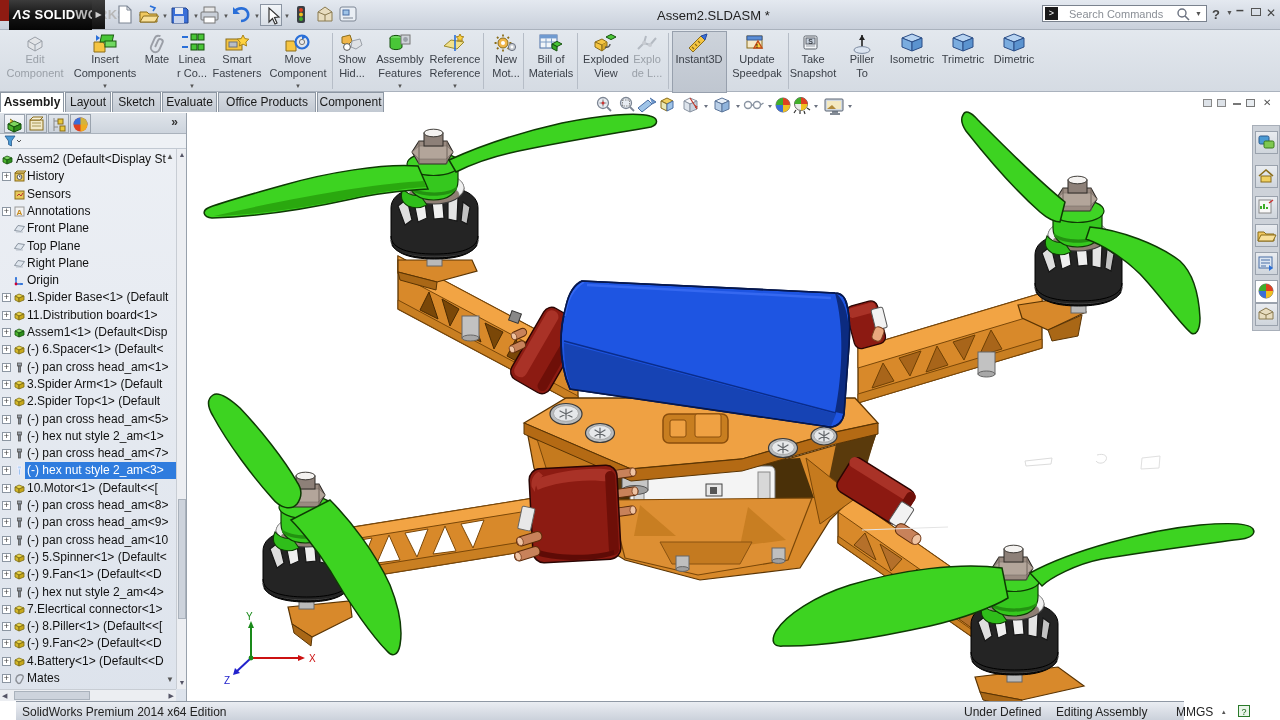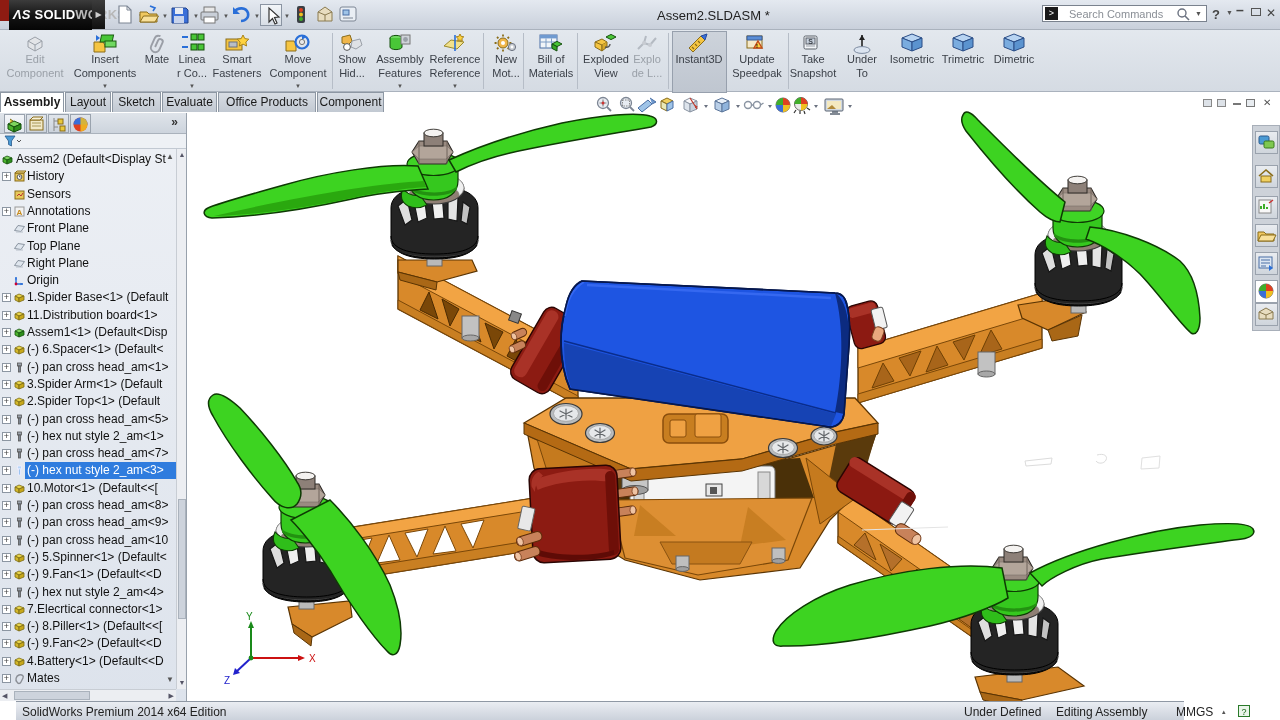--- a/index.html
+++ b/index.html
@@ -546,21 +546,21 @@
       </svg></span>
     <span class="t1">Take</span>
     <span class="t2">Snapshot</span>
   </div>
 <div class="rb" style="left:840px;width:44px;">
     <span class="ic"><svg width="26" height="22" viewBox="0 0 26 22">
         <line x1="13" y1="2" x2="13" y2="16" stroke="#222" stroke-width="1.6"></line>
         <path d="M13 2 l-3 5 h6 Z" fill="#222"></path>
         <ellipse cx="13" cy="17" rx="8" ry="3.4" fill="#dbe4f0" stroke="#7d8ba0"></ellipse>
       </svg></span>
-    <span class="t1">Under</span>
+    <span class="t1">Piller</span>
     <span class="t2">To</span>
   </div>
 <div class="rb" style="left:885px;width:54px;">
     <span class="ic"><svg width="26" height="20" viewBox="0 0 26 20">
         <path d="M13 1 L23 5 L13 9 L3 5 Z" fill="#b8d4f2" stroke="#2a4d86"></path>
         <path d="M3 5 L3 14 L13 18 L13 9 Z" fill="#7aacdf" stroke="#2a4d86"></path>
         <path d="M23 5 L23 14 L13 18 L13 9 Z" fill="#5b93cf" stroke="#2a4d86"></path>
       </svg></span>
     <span class="t1">Isometric</span>
   </div>

